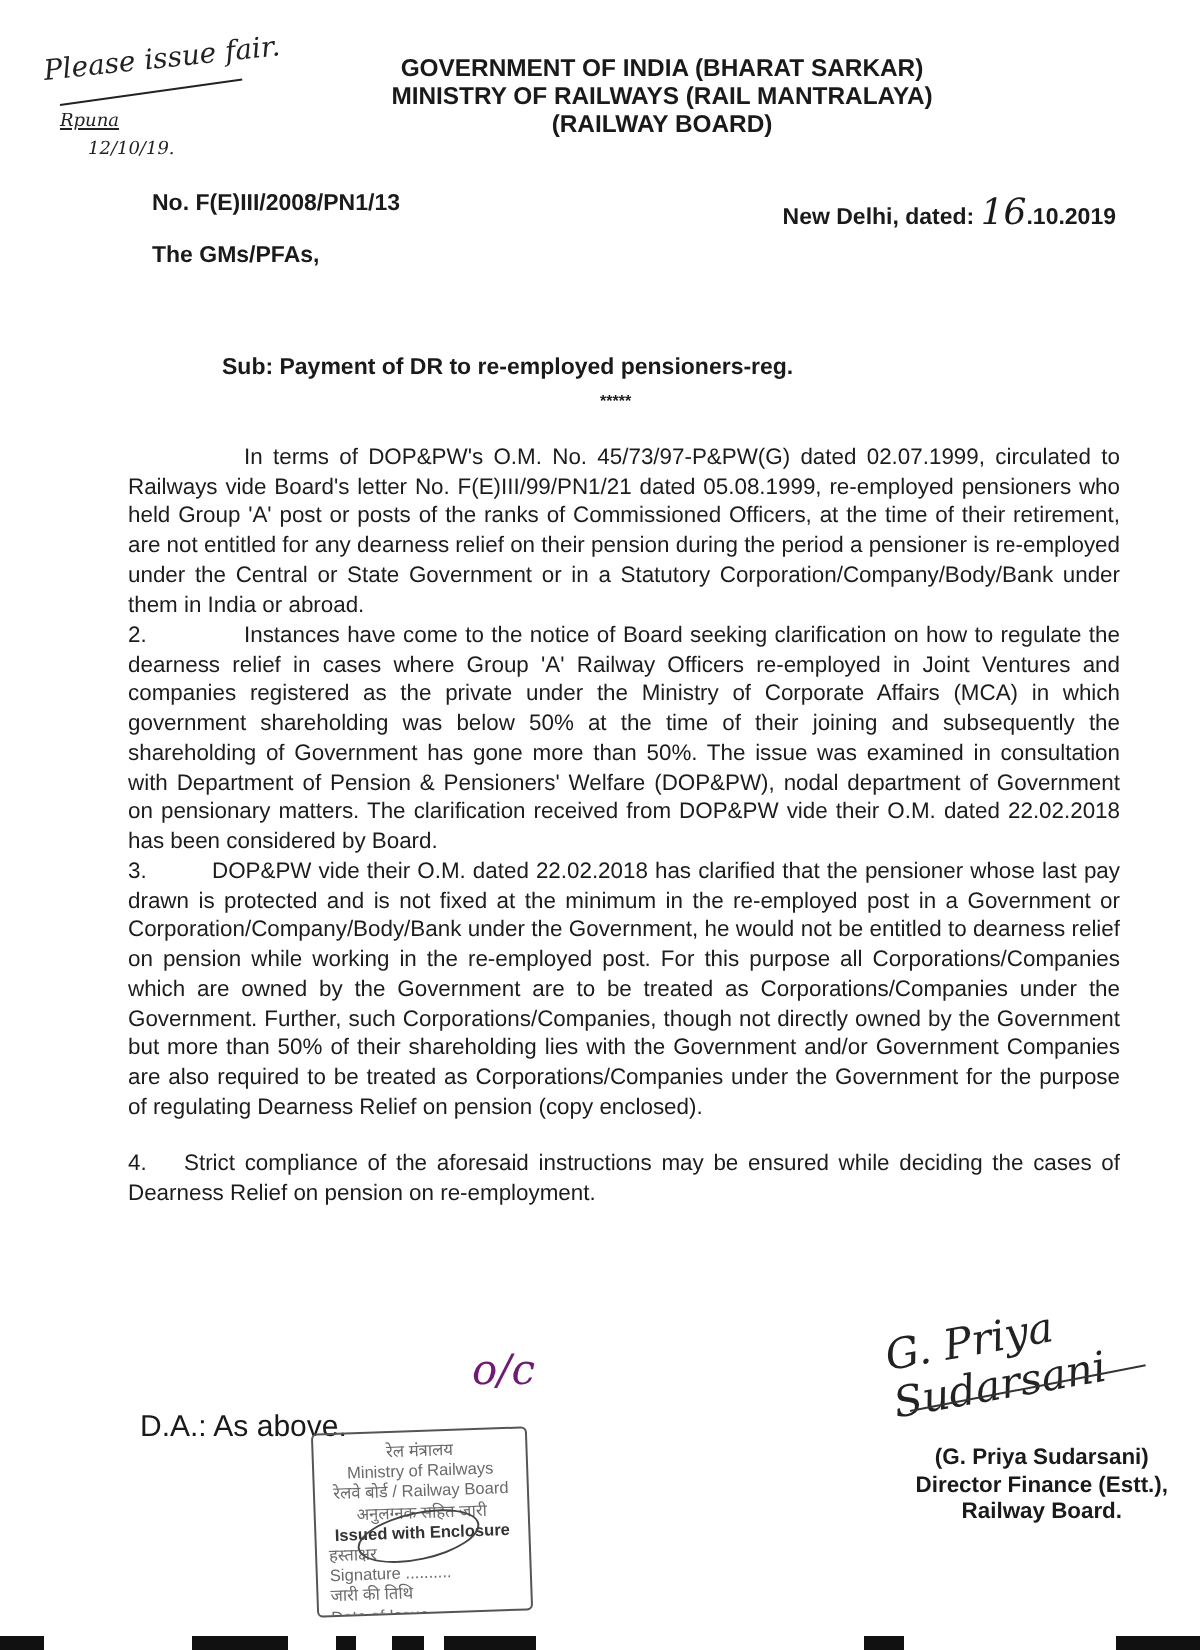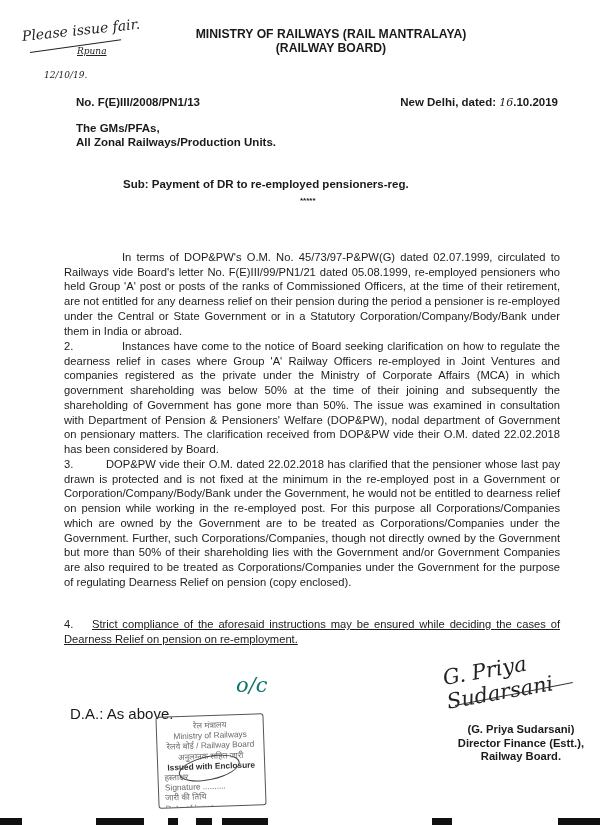--- a/index.html
+++ b/index.html
@@ -6,45 +6,45 @@
   body {
     width: 600px; height: 825px; position: relative; overflow: hidden;
     font-family: "Liberation Sans", sans-serif; color: #1a1a1a;
   }
   .abs { position: absolute; }
   .handwriting {
     font-family: "DejaVu Serif", serif; font-style: italic; color: #222;
   }
   .hw-note { left: 22px; top: 28px; font-size: 14px; transform: rotate(-6deg); transform-origin: left; }
   .hw-underline { left: 30px; top: 52px; width: 92px; height: 0; border-top: 1.2px solid #222; transform: rotate(-8deg); transform-origin: left; }
-  .hw-initials { left: 30px; top: 46px; font-size: 9px; text-decoration: underline; margin-left: 47px; }
+  .hw-initials { left: 30px; top: 56px; font-size: 9px; text-decoration: underline; }
   .hw-date { left: 44px; top: 70px; font-size: 9px; }
 
   .header { left: 0; width: 600px; top: 27px; text-align: center; font-weight: bold; font-size: 12.2px; line-height: 14px; padding-left: 62px; box-sizing: border-box; }
   .ref-no { left: 76px; top: 96px; font-weight: bold; font-size: 11.5px; }
   .dated { right: 42px; top: 96px; font-weight: bold; font-size: 11.5px; }
-  .dated .hw-num { font-family: "DejaVu Serif", serif; font-style: italic; font-weight: normal; font-size: 11px; }
+  .dated .hw-num { font-family: "DejaVu Serif", serif; font-style: italic; font-weight: normal; font-size: 18px; }
 
   .addressee { left: 76px; top: 121px; font-weight: bold; font-size: 11.5px; line-height: 14px; }
-  .subject { left: 123px; top: 178px; font-weight: bold; font-size: 11.5px; }
+  .subject { left: 111px; top: 178px; font-weight: bold; font-size: 11.5px; }
   .stars { left: 300px; top: 196px; font-size: 8px; font-weight: bold; letter-spacing: 0px; }
 
   .para {
     left: 64px; width: 496px; font-size: 11.2px; line-height: 14.7px;
-    text-align: justify; color: #1c1c1c; margin-top: 28px;
+    text-align: justify; color: #1c1c1c;
   }
   .para .num { display: inline-block; width: 28px; }
   .indent { display: inline-block; width: 58px; }
   #p1 { top: 222px; }
   #p2 { top: 311px; }
   #p3 { top: 429px; }
-  #p4 { top: 589px; text-decoration: underline; }
+  #p4 { top: 575px; }
 
   .enclosure { left: 70px; top: 705px; font-weight: normal; font-size: 15px; }
-  .oc-mark { left: 236px; top: 673px; font-size: 21px; color: #0f766e; }
+  .oc-mark { left: 236px; top: 673px; font-size: 21px; color: #701a75; }
 
   .stamp {
     left: 157px; top: 715px; width: 108px; height: 92px;
     border: 1.2px solid #555; border-radius: 3px; transform: rotate(-2deg);
     color: #6a6a6a; font-size: 8.3px; line-height: 10.2px; text-align: center;
     padding-top: 4px; box-sizing: border-box; overflow: hidden;
   }
   .stamp .bold { color: #333; font-weight: bold; }
   .stamp .sig { position: absolute; left: 20px; top: 40px; width: 60px; height: 22px; border: 1.5px solid #444; border-radius: 50%; transform: rotate(-10deg); }
 
@@ -56,32 +56,32 @@
 </style>
 </head>
 <body>
 
 <div class="abs handwriting hw-note">Please issue fair.</div>
 <div class="abs hw-underline"></div>
 <div class="abs handwriting hw-initials">Rpuna</div>
 <div class="abs handwriting hw-date">12/10/19.</div>
 
 <div class="abs header">
+  <div>GOVERNMENT OF INDIA (BHARAT SARKAR)</div>
   <div>MINISTRY OF RAILWAYS (RAIL MANTRALAYA)</div>
   <div>(RAILWAY BOARD)</div>
 </div>
 
 <div class="abs ref-no">No. F(E)III/2008/PN1/13</div>
 <div class="abs dated">
   <span>New Delhi, dated: </span><span class="hw-num">16</span><span>.10.2019</span>
 </div>
 
 <div class="abs addressee">
   <div>The GMs/PFAs,</div>
-  <div>All Zonal Railways/Production Units.</div>
 </div>
 
 <div class="abs subject">Sub:  Payment of DR to re-employed pensioners-reg.</div>
 <div class="abs stars">*****</div>
 
 <div class="abs para" id="p1">
   <span class="indent"></span><span>In terms of DOP&amp;PW's O.M. No. 45/73/97-P&amp;PW(G) dated 02.07.1999, circulated to Railways vide Board's letter No. F(E)III/99/PN1/21 dated 05.08.1999, re-employed pensioners who held Group 'A' post or posts of the ranks of Commissioned Officers, at the time of their retirement, are not entitled for any dearness relief on their pension during the period a pensioner is re-employed under the Central or State Government or in a Statutory Corporation/Company/Body/Bank under them in India or abroad.</span>
 </div>
 <div class="abs para" id="p2">
   <span class="num">2.</span><span class="indent" style="width:30px"></span><span>Instances have come to the notice of Board seeking clarification on how to regulate the dearness relief in cases where Group 'A' Railway Officers re-employed in Joint Ventures and companies registered as the private under the Ministry of Corporate Affairs (MCA) in which government shareholding was below 50% at the time of their joining and subsequently the shareholding of Government has gone more than 50%. The issue was examined in consultation with Department of Pension &amp; Pensioners' Welfare (DOP&amp;PW), nodal department of Government on pensionary matters. The clarification received from DOP&amp;PW vide their O.M. dated 22.02.2018 has been considered by Board.</span>

